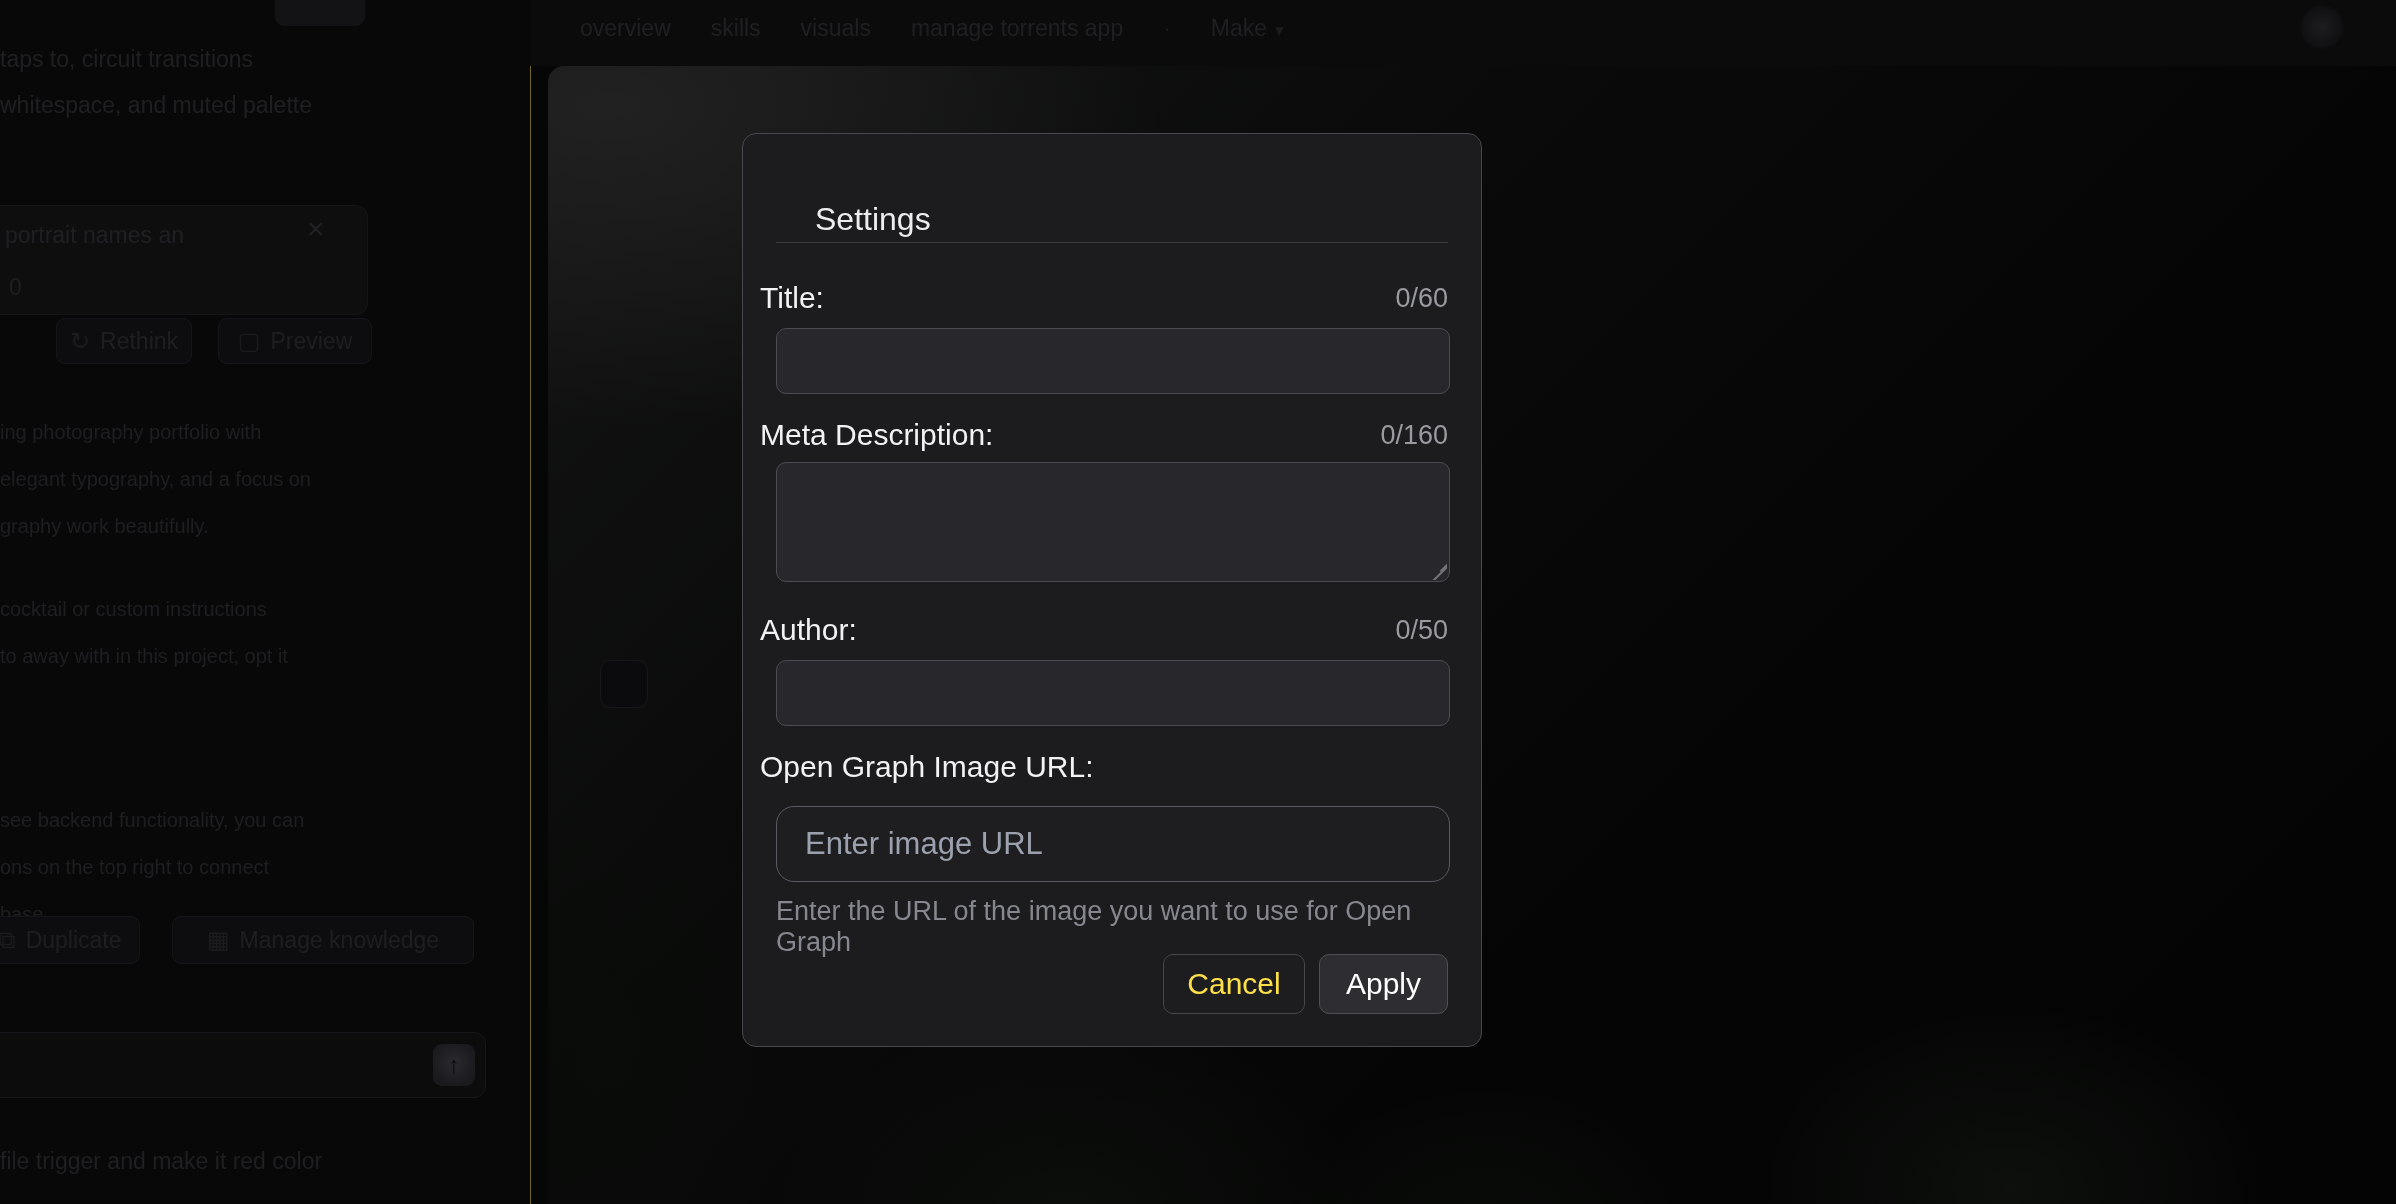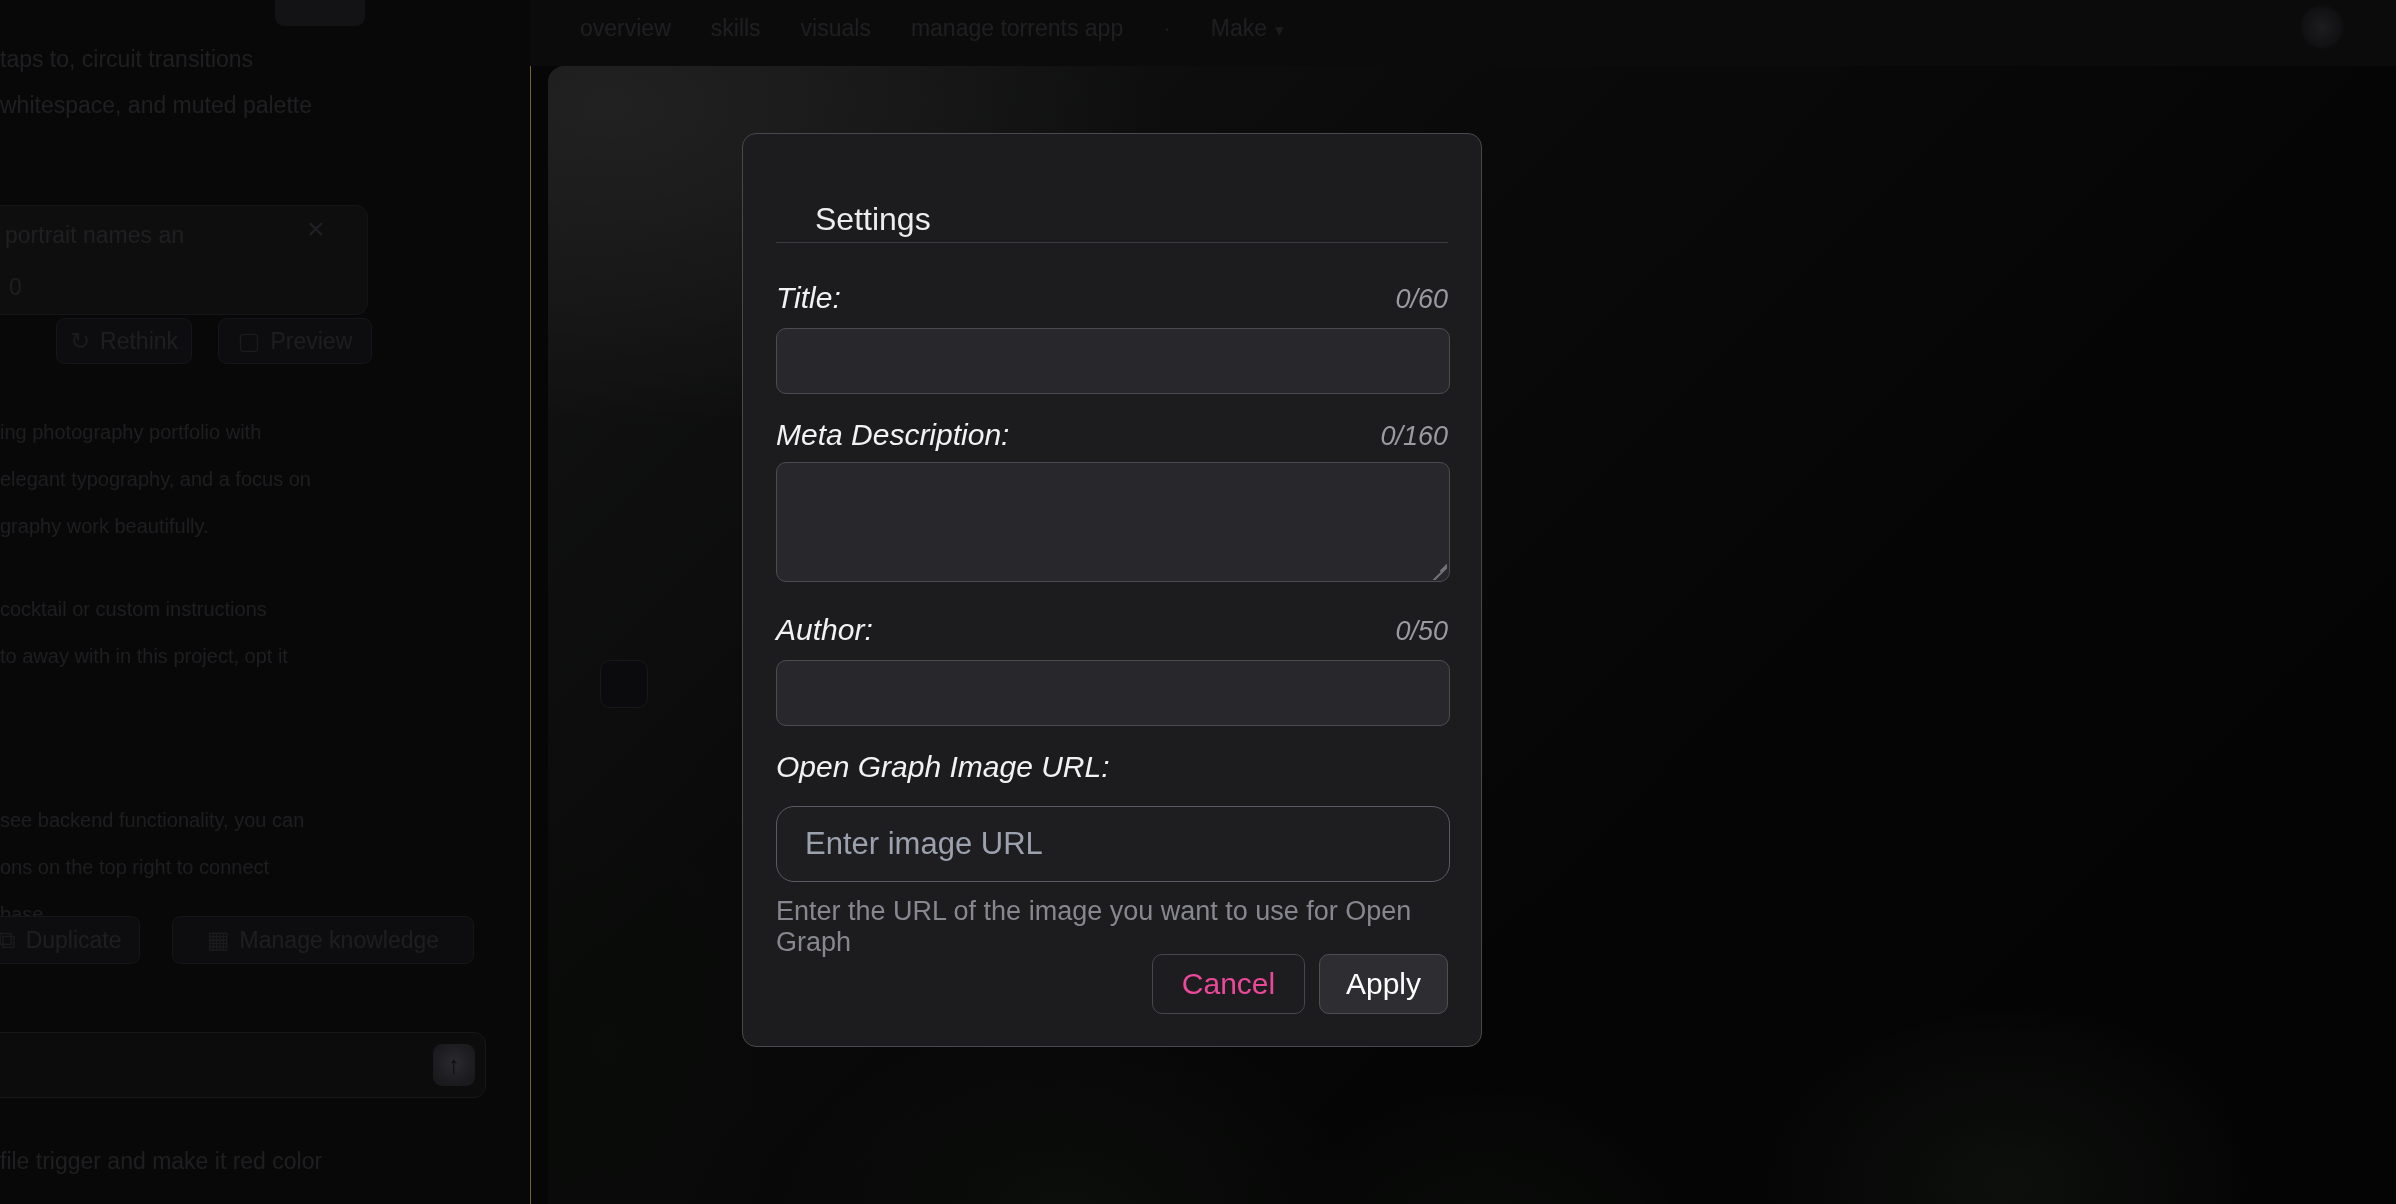--- a/index.html
+++ b/index.html
@@ -42,21 +42,21 @@
   .ghost-square{position:absolute;left:52px;top:594px;width:46px;height:46px;border:1px solid #36363c;border-radius:10px;background:#1a1a1d;}
   .scrim{position:absolute;inset:0;background:rgba(0,0,0,0.55);z-index:5;}
   
   .modal{
     position:absolute;left:742px;top:133px;width:740px;height:914px;z-index:10;
     background:#1c1c1e;border:1px solid #48484e;border-radius:14px;box-sizing:border-box;
     color:#f0f0f2;
   }
   .modal-title{position:absolute;left:72px;top:57px;font-size:32px;font-weight:500;color:#ededef;margin-top:10px;}
   .modal-divider{position:absolute;left:33px;right:33px;top:108px;height:1px;background:#3c3c41;}
-  .field-row{position:absolute;left:33px;right:33px;display:flex;justify-content:space-between;align-items:flex-end;font-style:italic;}
+  .field-row{position:absolute;left:17px;right:33px;display:flex;justify-content:space-between;align-items:center;}
   .field-label{font-size:30px;color:#f2f2f3;}
   .field-counter{font-size:27px;color:#9a9aa1;}
   .txt-input{
     position:absolute;left:33px;width:674px;height:66px;box-sizing:border-box;
     background:#28282c;border:1.5px solid #4b4b53;border-radius:10px;
     color:#e8e8ea;font-size:30px;padding:0 24px;outline:none;
     font-family:"Liberation Sans","DejaVu Sans",sans-serif;
   }
   .txt-area{
     position:absolute;left:33px;width:674px;height:120px;box-sizing:border-box;
@@ -71,21 +71,21 @@
   .url-input{
     position:absolute;left:33px;top:672px;width:674px;height:76px;box-sizing:border-box;
     background:#1e1e21;border:1.5px solid #5a5a62;border-radius:18px;
     color:#e8e8ea;font-size:31px;padding:0 28px;outline:none;
     font-family:"Liberation Sans","DejaVu Sans",sans-serif;
   }
   .url-input::placeholder{color:#9ba1ad;opacity:1;}
   .helper-text{position:absolute;left:33px;top:762px;font-size:27px;color:#87878f;}
   .btn-row{position:absolute;right:33px;top:820px;display:flex;gap:14px;}
   .btn{height:60px;border-radius:10px;font-size:30px;display:flex;align-items:center;justify-content:center;box-sizing:border-box;cursor:pointer;font-family:"Liberation Sans","DejaVu Sans",sans-serif;}
-  .btn-cancel{width:153px;background:#1d1d20;border:1.5px solid #46464c;color:#ec4899;}
+  .btn-cancel{width:142px;background:#1d1d20;border:1.5px solid #46464c;color:#fde047;}
   .btn-apply{width:129px;background:#2e2e32;border:1.5px solid #4e4e54;color:#ffffff;}
 </style>
 </head>
 <body>
 
 <div id="screen">
 
   <div id="bg">
 
     <aside class="sidebar">

